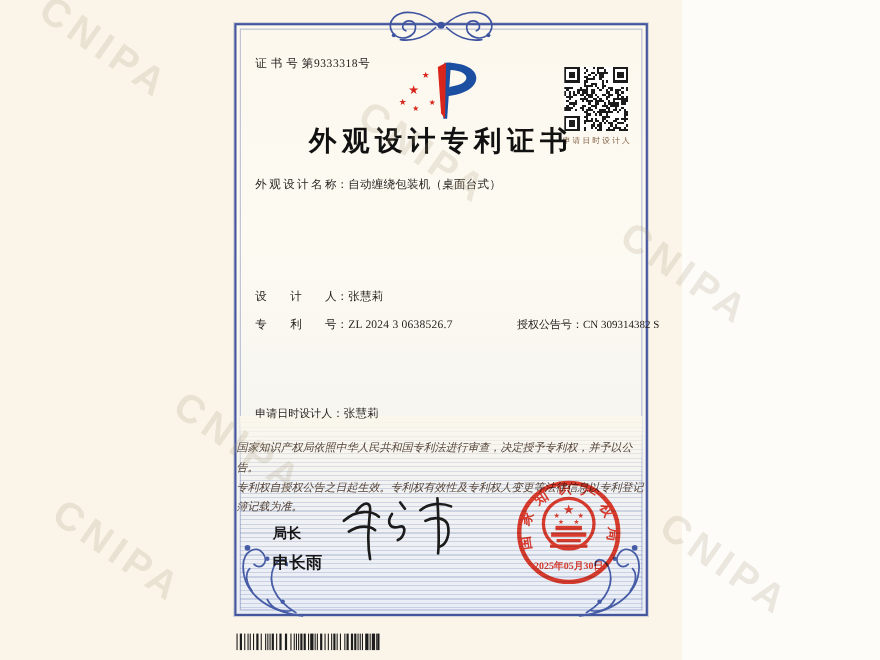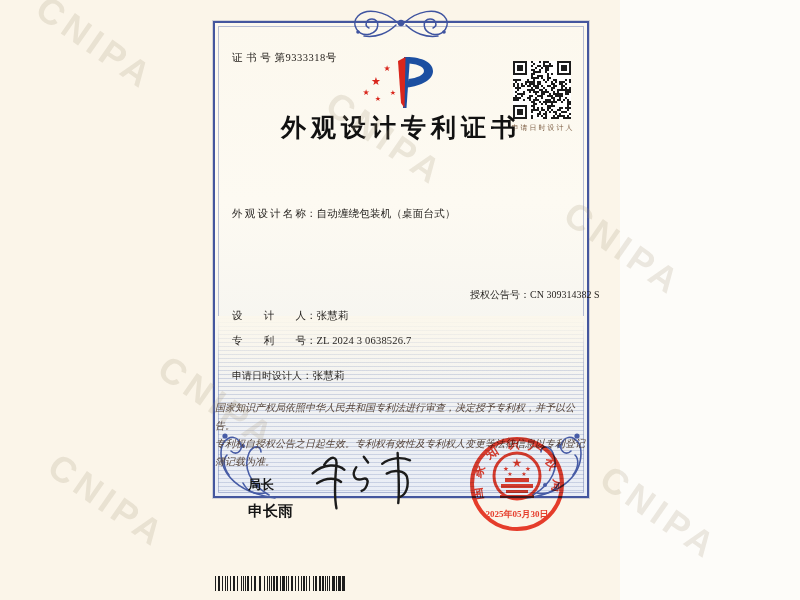--- a/index.html
+++ b/index.html
@@ -1,41 +1,41 @@
 <!DOCTYPE html>
 <html><head>
 <meta charset="utf-8">
 <style>
   html,body{margin:0;padding:0;}
   body{width:800px;height:600px;overflow:hidden;background:#fbf5e9;
        font-family:"Liberation Serif","DejaVu Serif",serif;}
   #root{position:relative;width:800px;height:600px;background:#fbf5e9;}
   .white-strip{position:absolute;left:620px;top:0;width:180px;height:600px;background:#fdfcf9;}
   
-  .page{position:absolute;left:213px;top:21px;width:376px;height:477px;box-sizing:border-box;
+  .page{position:absolute;left:213px;top:21px;width:376px;height:539px;box-sizing:border-box;
         border:2px solid #44569e;
         background:linear-gradient(180deg,#fcf8ee 0%,#fdfaf2 38%,#f6f5f0 68%,#e9edf6 100%);
         box-shadow:0 0 0 1px rgba(120,132,176,.30);}
   .page-inner-line{position:absolute;inset:3px;border:1px solid rgba(100,118,175,.45);pointer-events:none;}
   .stripes{position:absolute;left:3px;right:3px;bottom:3px;height:175px;
         background:repeating-linear-gradient(180deg,rgba(122,140,185,.30) 0 1px,rgba(0,0,0,0) 1px 4px);}
   .stripes-fade{position:absolute;left:3px;right:3px;bottom:118px;height:62px;
         background:linear-gradient(180deg,#fbf7ec 0%,rgba(251,247,236,0) 100%);}
   
   .cert-no{position:absolute;left:17px;top:28px;font-size:10.5px;color:#26221e;letter-spacing:.5px;}
   .logo{position:absolute;left:145px;top:31px;width:80px;height:58px;}
   .qr{position:absolute;left:298px;top:38px;width:58px;height:58px;background:#fff;}
   .qr svg{display:block;}
   .qr-caption{position:absolute;left:288px;top:100px;width:80px;text-align:center;
         font-size:7px;color:#7a5a3f;letter-spacing:2px;}
   .title{position:absolute;left:0;top:88px;width:100%;text-align:center;
         font-size:25px;font-weight:bold;letter-spacing:5px;color:#111;}
   
   .row{position:absolute;left:17px;right:2px;white-space:nowrap;font-size:10.5px;color:#221f1c;}
-  .flabel{display:inline-block;width:74px;text-align:justify;text-align-last:justify;margin-top:46px;}
+  .flabel{display:inline-block;width:74px;text-align:justify;text-align-last:justify;}
   .flabel-wide{display:inline-block;font-size:10px;}
   .colon{display:inline;}
   .fvalue{display:inline;letter-spacing:.2px;}
   .rcol{position:absolute;left:238px;top:0;white-space:nowrap;font-size:10px;}
   .rcol .fvalue{letter-spacing:0;}
   
   .statement{position:absolute;left:0;top:376px;width:100%;
         font-size:10px;font-style:italic;color:#55443a;line-height:18px;}
   
   .sign-title{position:absolute;left:33px;top:453px;font-size:13px;font-weight:bold;color:#161616;

